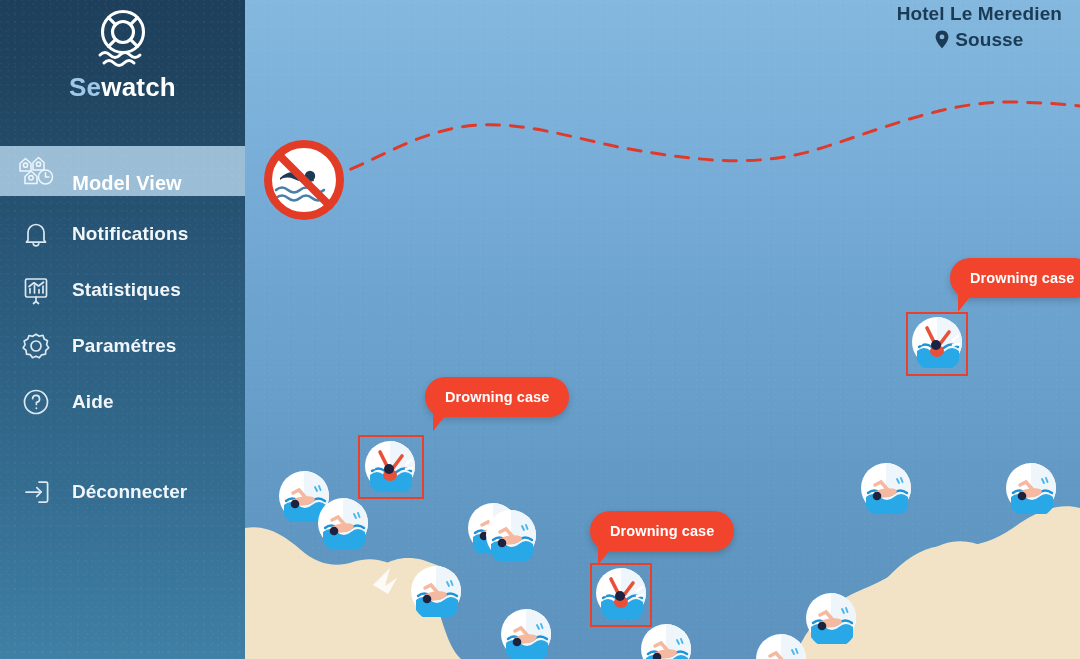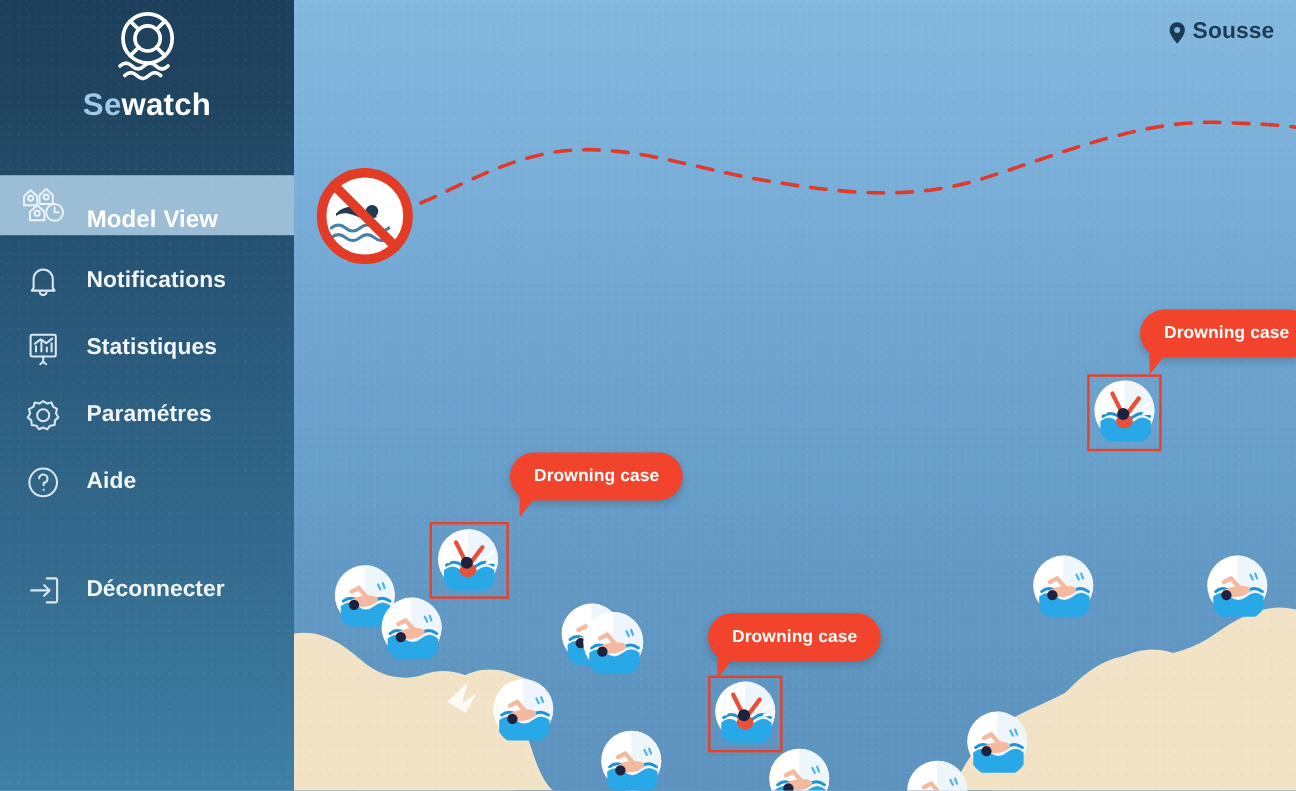--- a/index.html
+++ b/index.html
@@ -109,22 +109,22 @@
   #header-info {
     position:absolute; right:18px; top:2px;
     text-align:right;
     color:#1b3b55;
     z-index:12;
   }
   #header-info .hotel {
     font-size:19px; font-weight:700; letter-spacing:.1px; line-height:1.3;
   }
   #header-info .city-row {
-    display:flex; align-items:center; justify-content:space-between; gap:6px;
-    margin-top:14px;
+    display:flex; align-items:center; justify-content:center; gap:6px;
+    margin-top:2px;
   }
   #header-info .city {
     font-size:19px; font-weight:700; letter-spacing:.1px;
   }
 
   svg.layer { position:absolute; left:0; top:0; width:835px; height:659px; }
 
   
   .swimmer-marker {
     position:absolute;
@@ -283,20 +283,21 @@
       <path d="M128 585 L 145 568 L 140 586 L 152 578 L 143 594 Z" fill="#ffffff" opacity="0.85"></path>
     </svg>
 
     <svg class="layer" viewBox="0 0 835 659" preserveAspectRatio="none">
       <path d="M60 183 C 110 176 150 140 210 128 C 270 116 330 140 390 150
                C 450 160 510 168 570 150 C 630 132 700 100 770 102
                C 800 103 820 104 835 106" fill="none" stroke="#e0392a" stroke-width="3" stroke-linecap="round" stroke-dasharray="13 11"></path>
     </svg>
 
     <div id="header-info">
+      <div class="hotel">Hotel Le Meredien</div>
       <div class="city-row">
         <svg width="14" height="19" viewBox="0 0 14 19">
           <path d="M7 0.6 C 3.4 0.6 0.6 3.4 0.6 7 C 0.6 11.6 7 18.4 7 18.4
                    C 7 18.4 13.4 11.6 13.4 7 C 13.4 3.4 10.6 0.6 7 0.6 Z" fill="#1b3b55"></path>
           <circle cx="7" cy="6.9" r="2.45" fill="#7fb4dc"></circle>
         </svg>
         <span class="city">Sousse</span>
       </div>
     </div>
 

